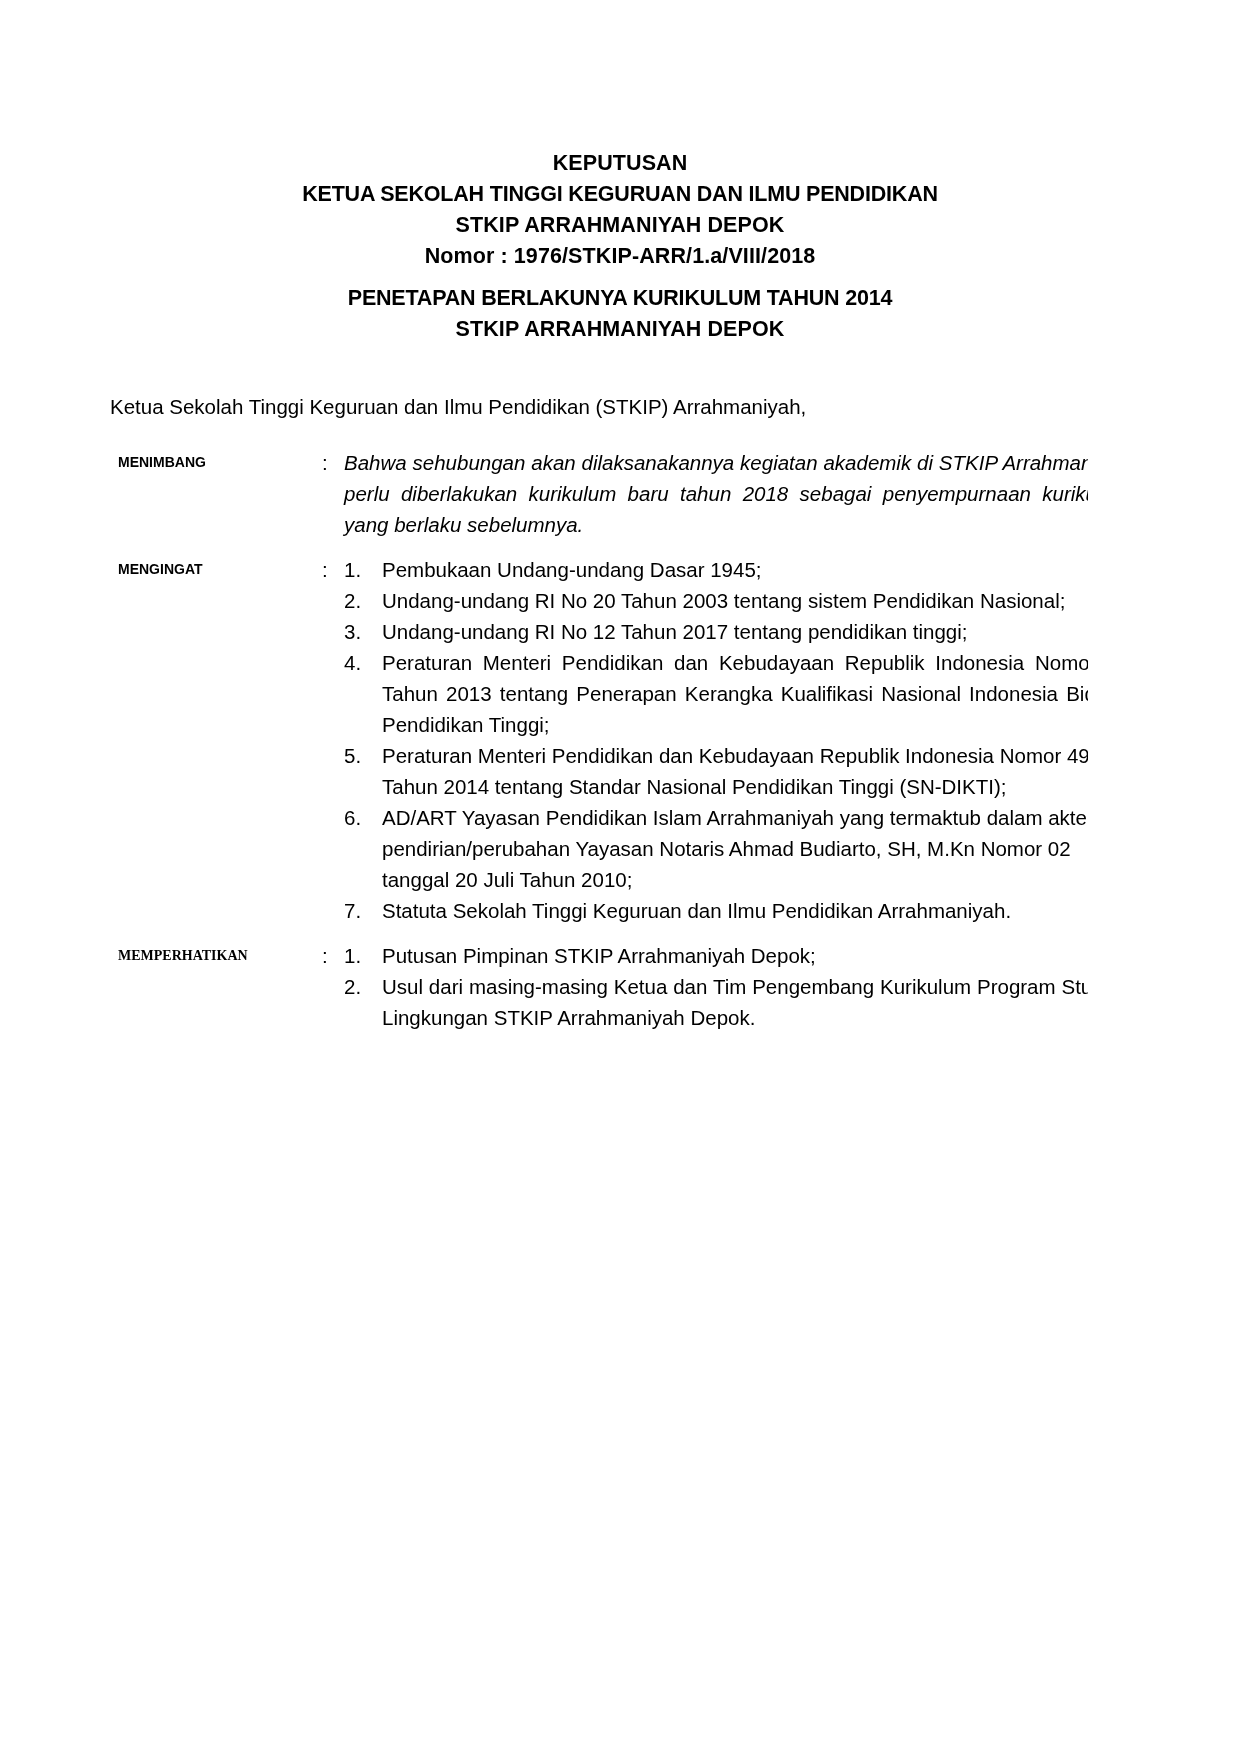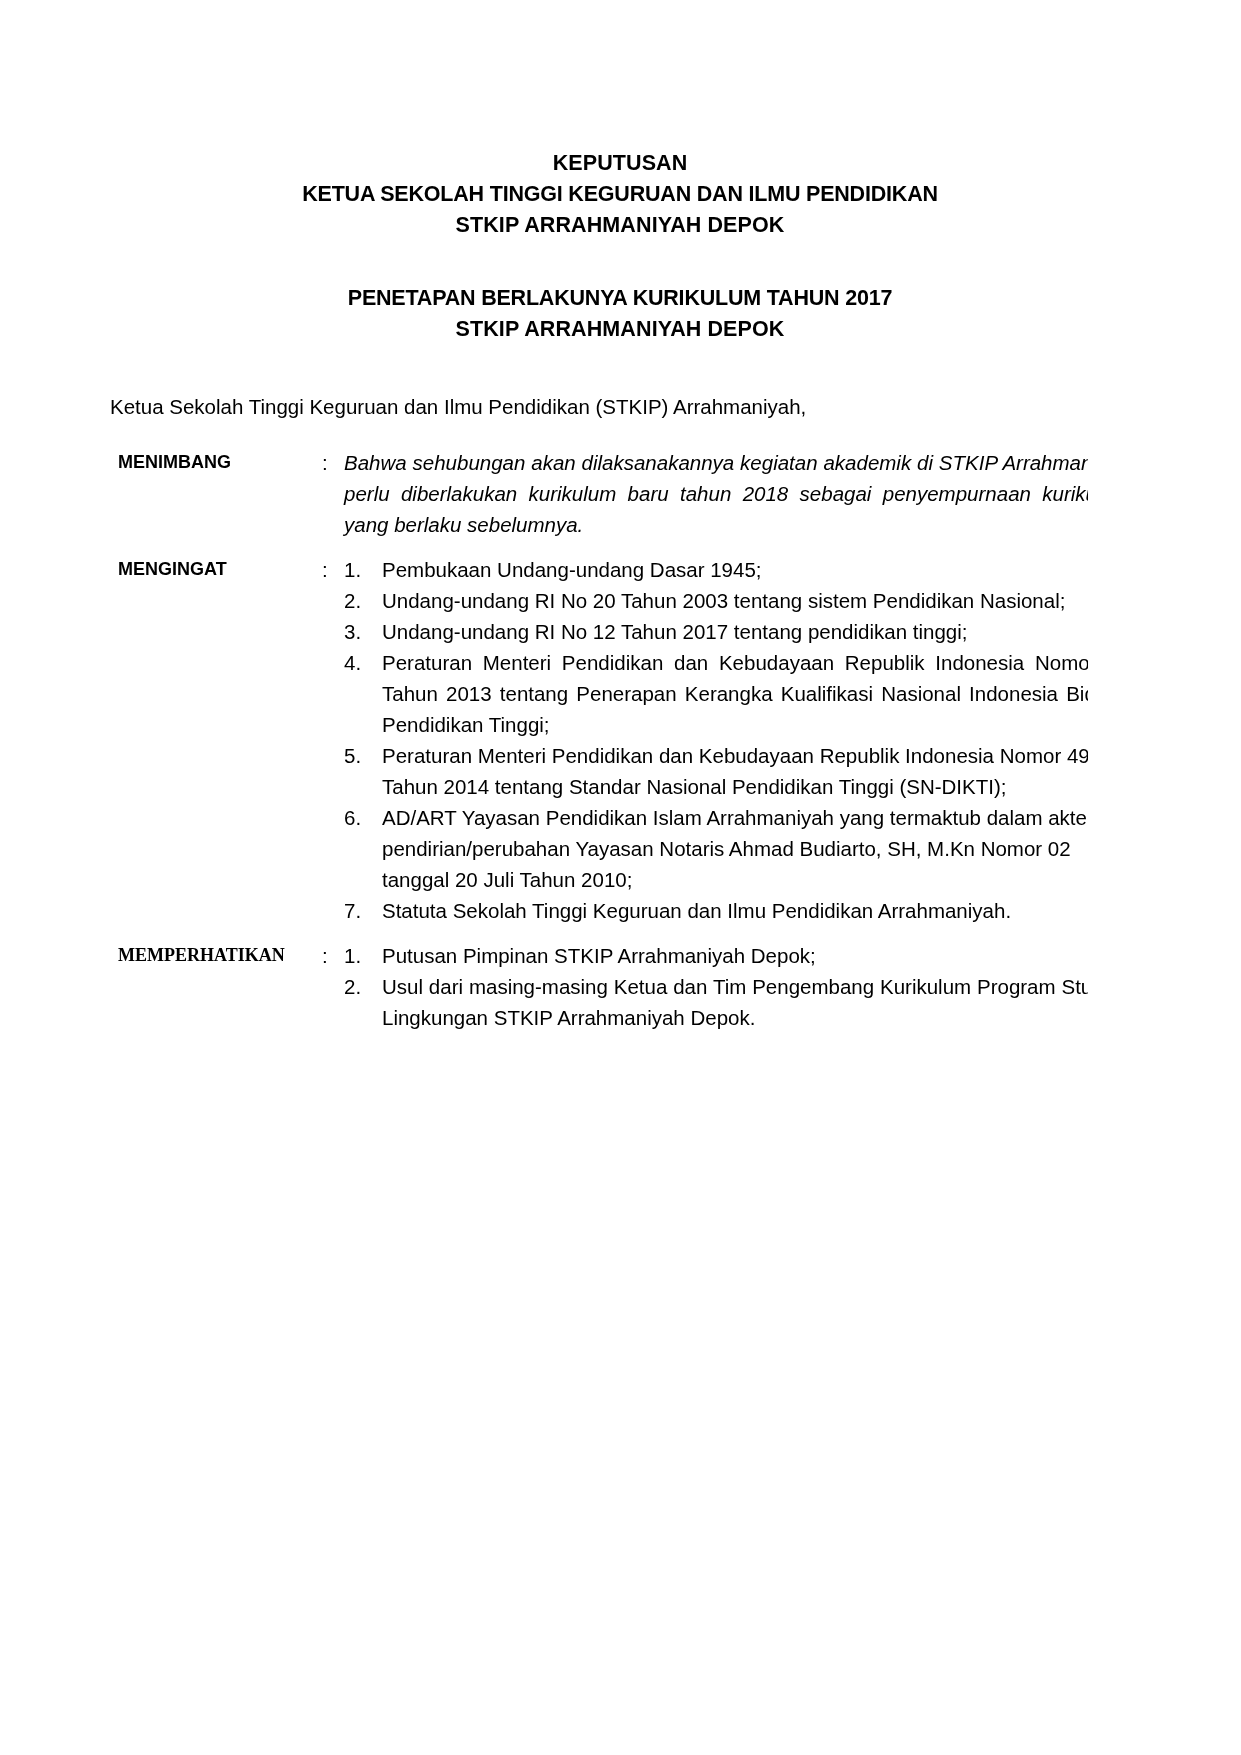--- a/index.html
+++ b/index.html
@@ -63,21 +63,21 @@
     width: 1020px;
   }
   .clause {
     display: flex;
     align-items: flex-start;
     margin-bottom: 14px;
   }
   .clause-label {
     flex: 0 0 212px;
     font-weight: bold;
-    font-size: 18px;
+    font-size: 14px;
     line-height: 31px;
     padding-left: 8px;
     box-sizing: border-box;
     white-space: nowrap;
   }
   .clause-colon {
     flex: 0 0 22px;
     font-size: 20.5px;
     line-height: 31px;
   }
@@ -124,24 +124,25 @@
 </style>
 </head>
 <body>
 
 <div class="page">
 
   <div class="doc-header">
     <div class="hdr-line">KEPUTUSAN</div>
     <div class="hdr-line tight">KETUA SEKOLAH TINGGI KEGURUAN DAN ILMU PENDIDIKAN</div>
     <div class="hdr-line">STKIP ARRAHMANIYAH DEPOK</div>
+    <div class="hdr-line">Nomor : 1976/STKIP-ARR/1.a/VIII/2018</div>
   </div>
 
   <div class="doc-subject">
-    <div class="hdr-line tight">PENETAPAN BERLAKUNYA KURIKULUM TAHUN 2017</div>
+    <div class="hdr-line tight">PENETAPAN BERLAKUNYA KURIKULUM TAHUN 2014</div>
     <div class="hdr-line">STKIP ARRAHMANIYAH DEPOK</div>
   </div>
 
   <div class="salutation">Ketua Sekolah Tinggi Keguruan dan Ilmu Pendidikan (STKIP) Arrahmaniyah,</div>
 
   <div class="clauses">
 
     <div class="clause">
       <div class="clause-label">MENIMBANG</div>
       <div class="clause-colon">:</div>

